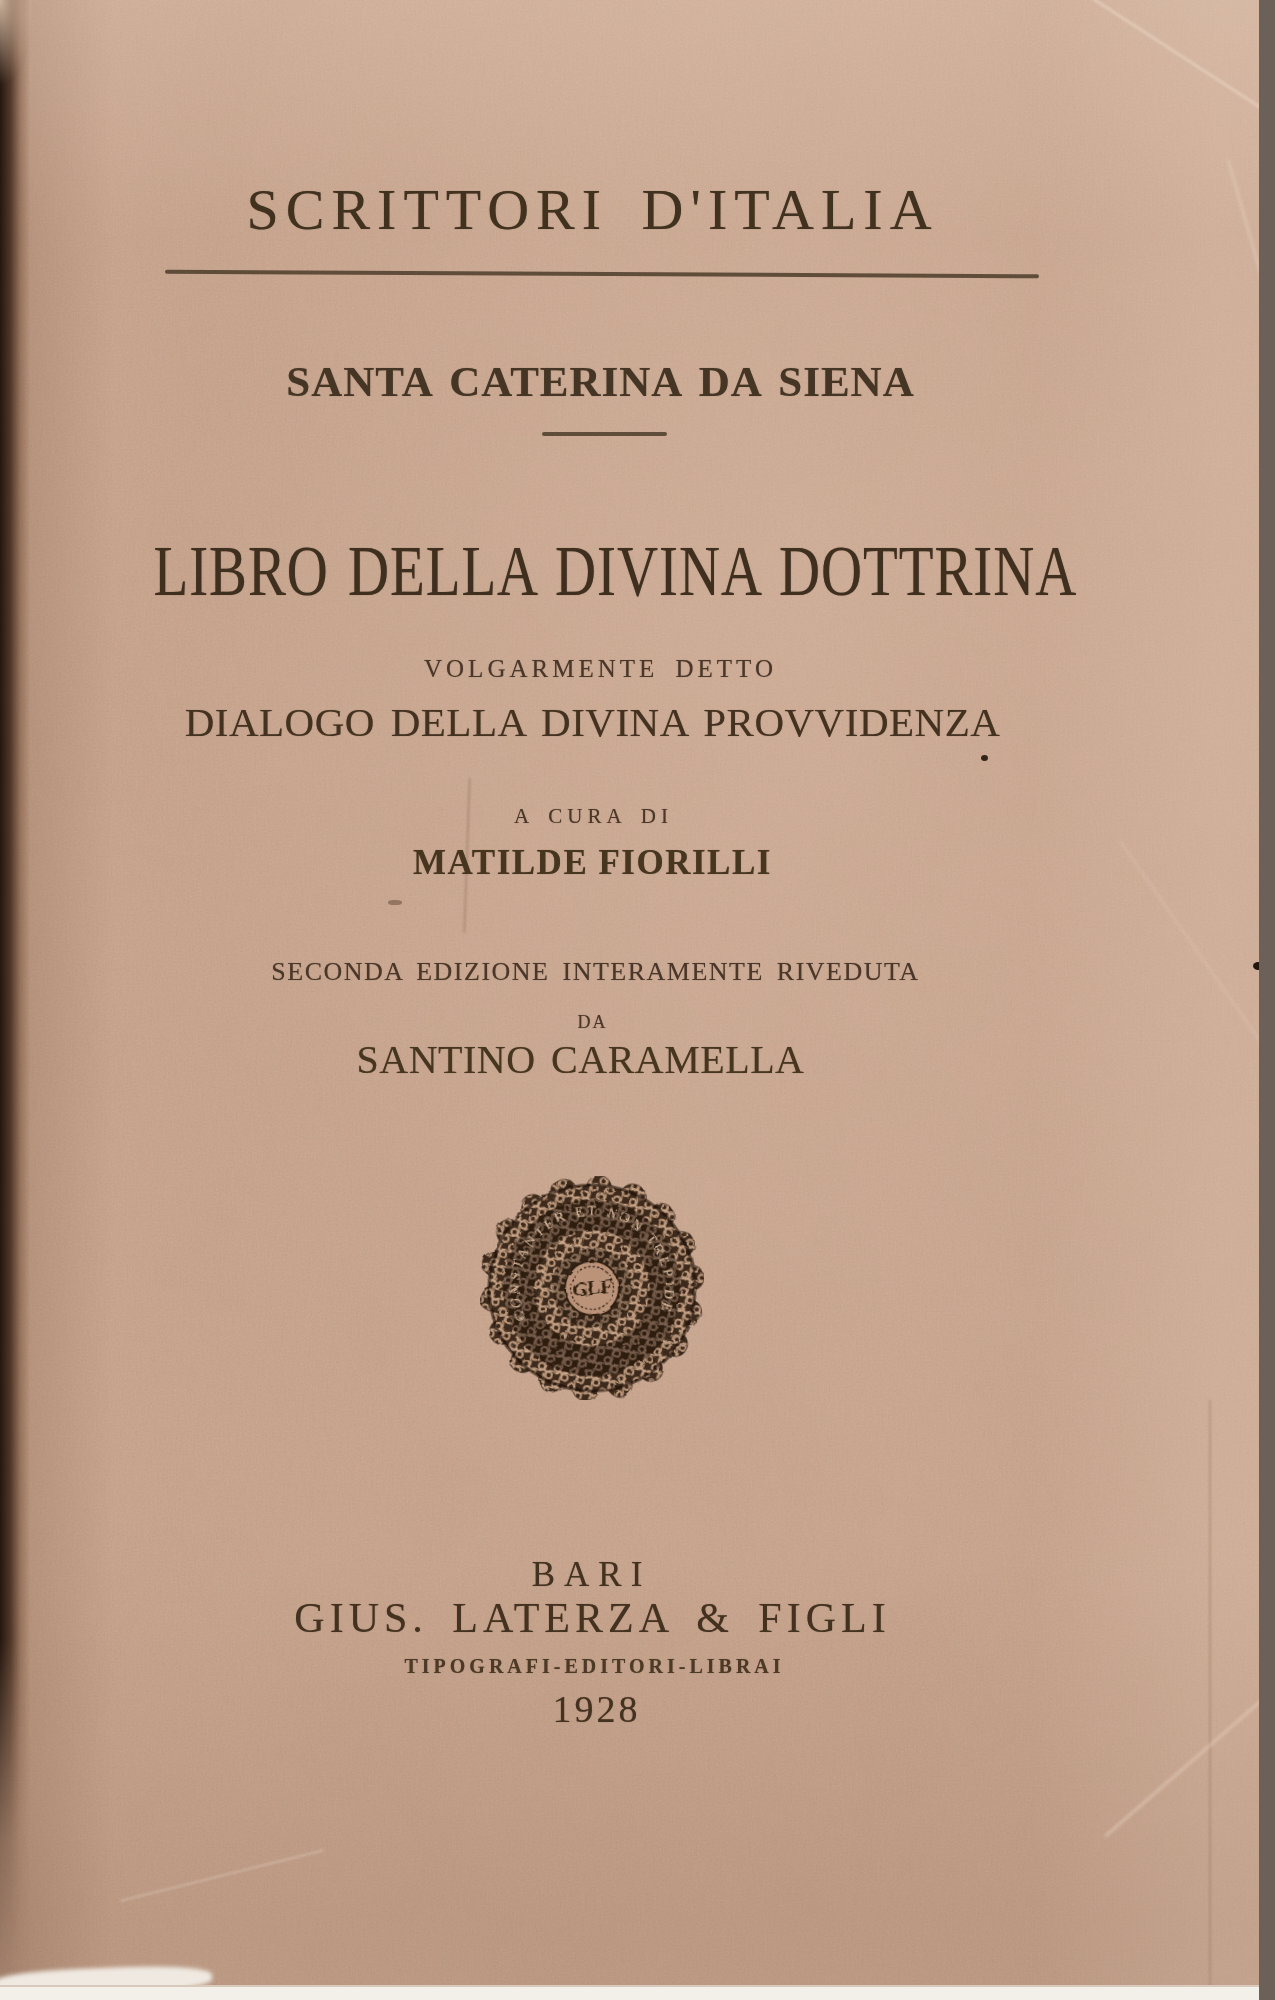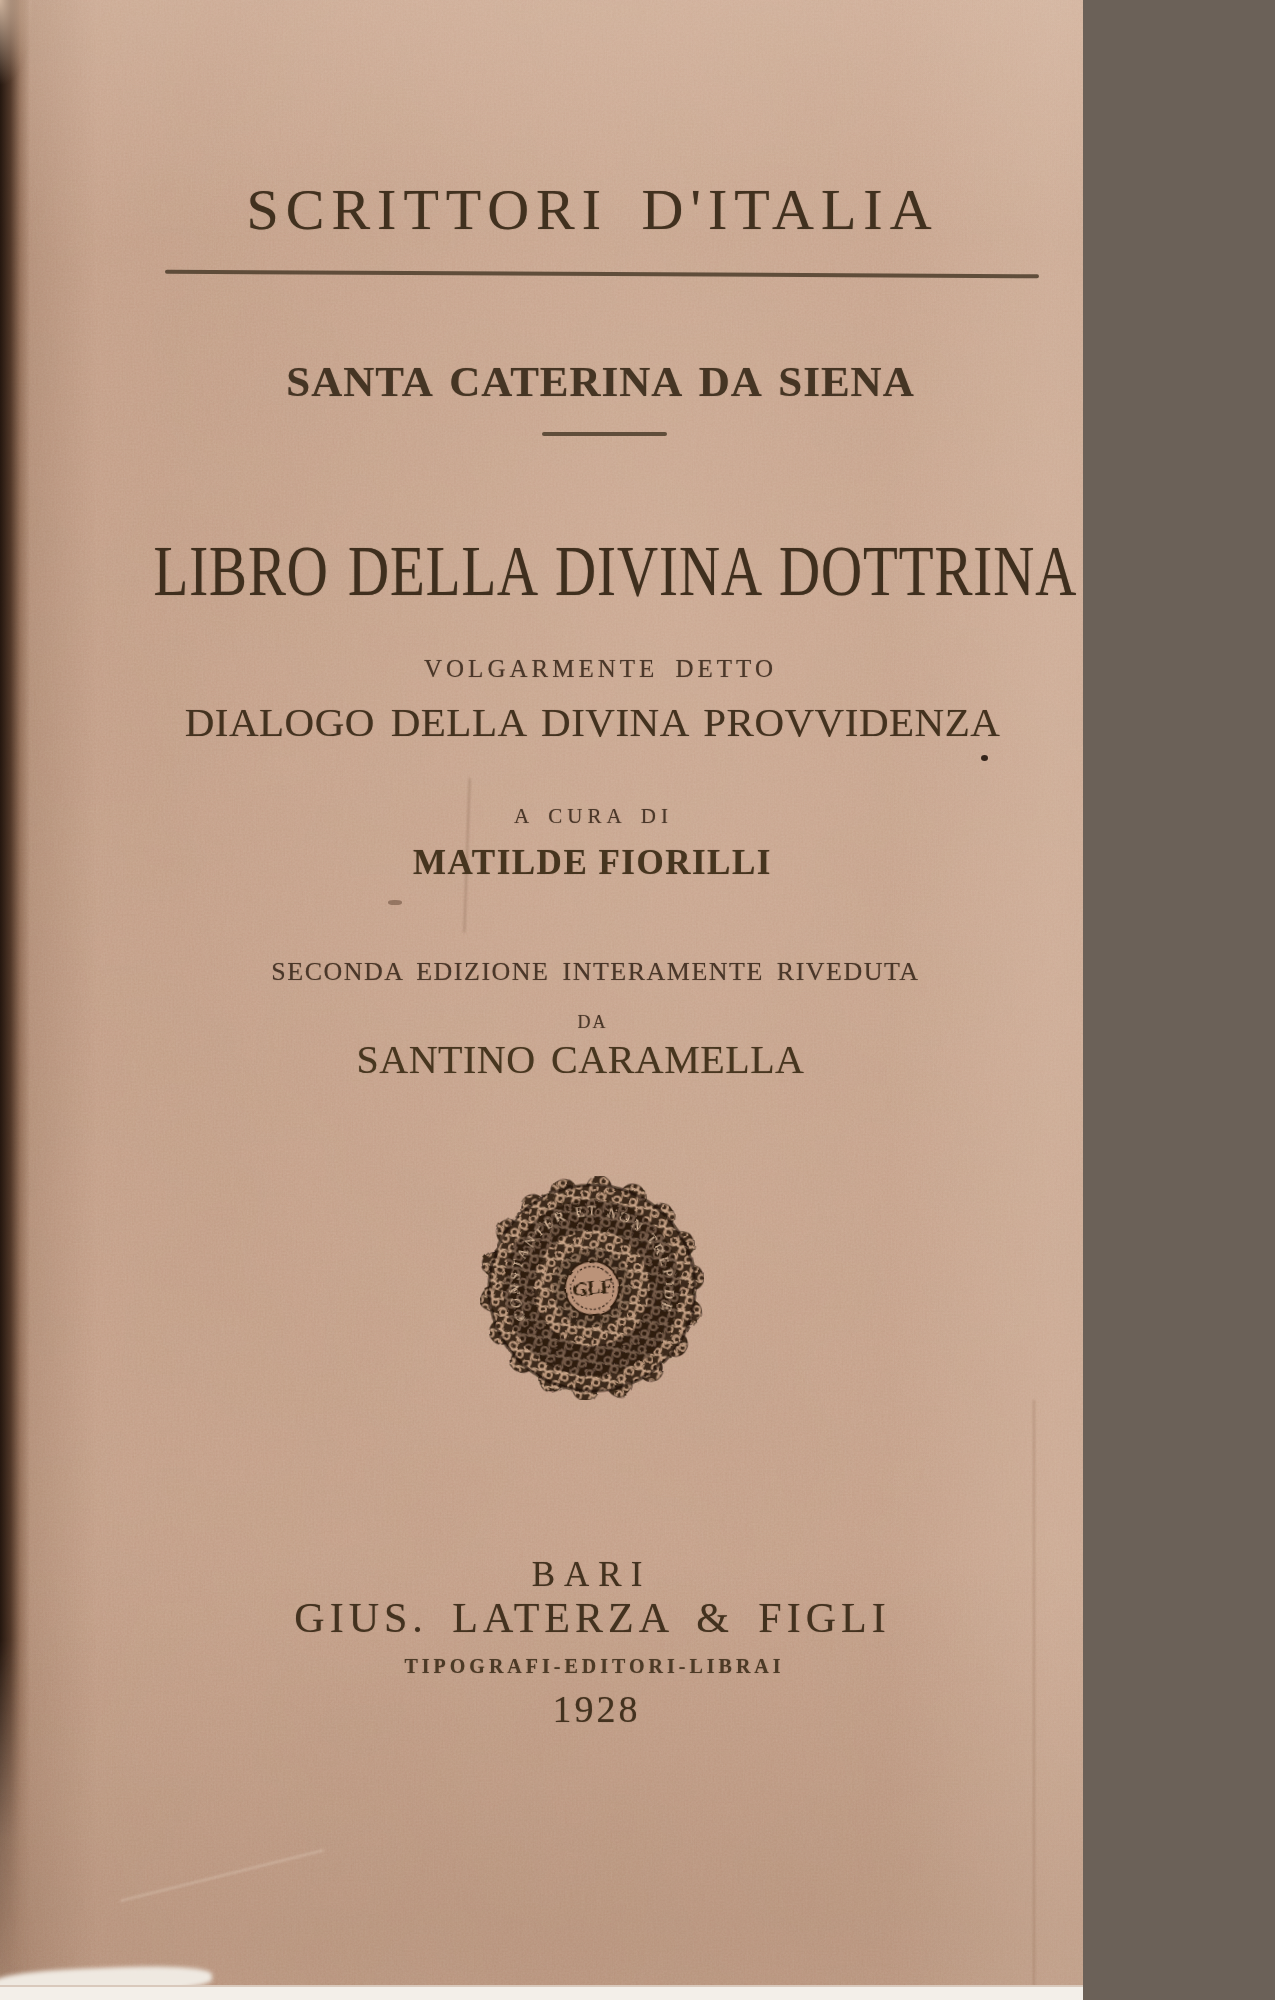--- a/index.html
+++ b/index.html
@@ -1,17 +1,17 @@
 <!DOCTYPE html>
 <html><head>
 <meta charset="utf-8">
 <style>
   html,body{margin:0;padding:0;background:#6b6158;}
   .stage{
-    position:relative;width:1083px;height:2000px;overflow:hidden;
+    position:relative;width:1259px;height:2000px;overflow:hidden;
     background:#c39d86;
     font-family:"Liberation Serif","DejaVu Serif",serif;
     color:#4a3729;
   }
   .texture{position:absolute;left:0;top:0;pointer-events:none;}
   .shade{
     position:absolute;inset:0;pointer-events:none;
     background:
       linear-gradient(180deg, rgba(243,222,205,0.20) 0%, rgba(0,0,0,0) 12%),
       linear-gradient(180deg, rgba(0,0,0,0) 78%, rgba(108,74,52,0.12) 96%),

